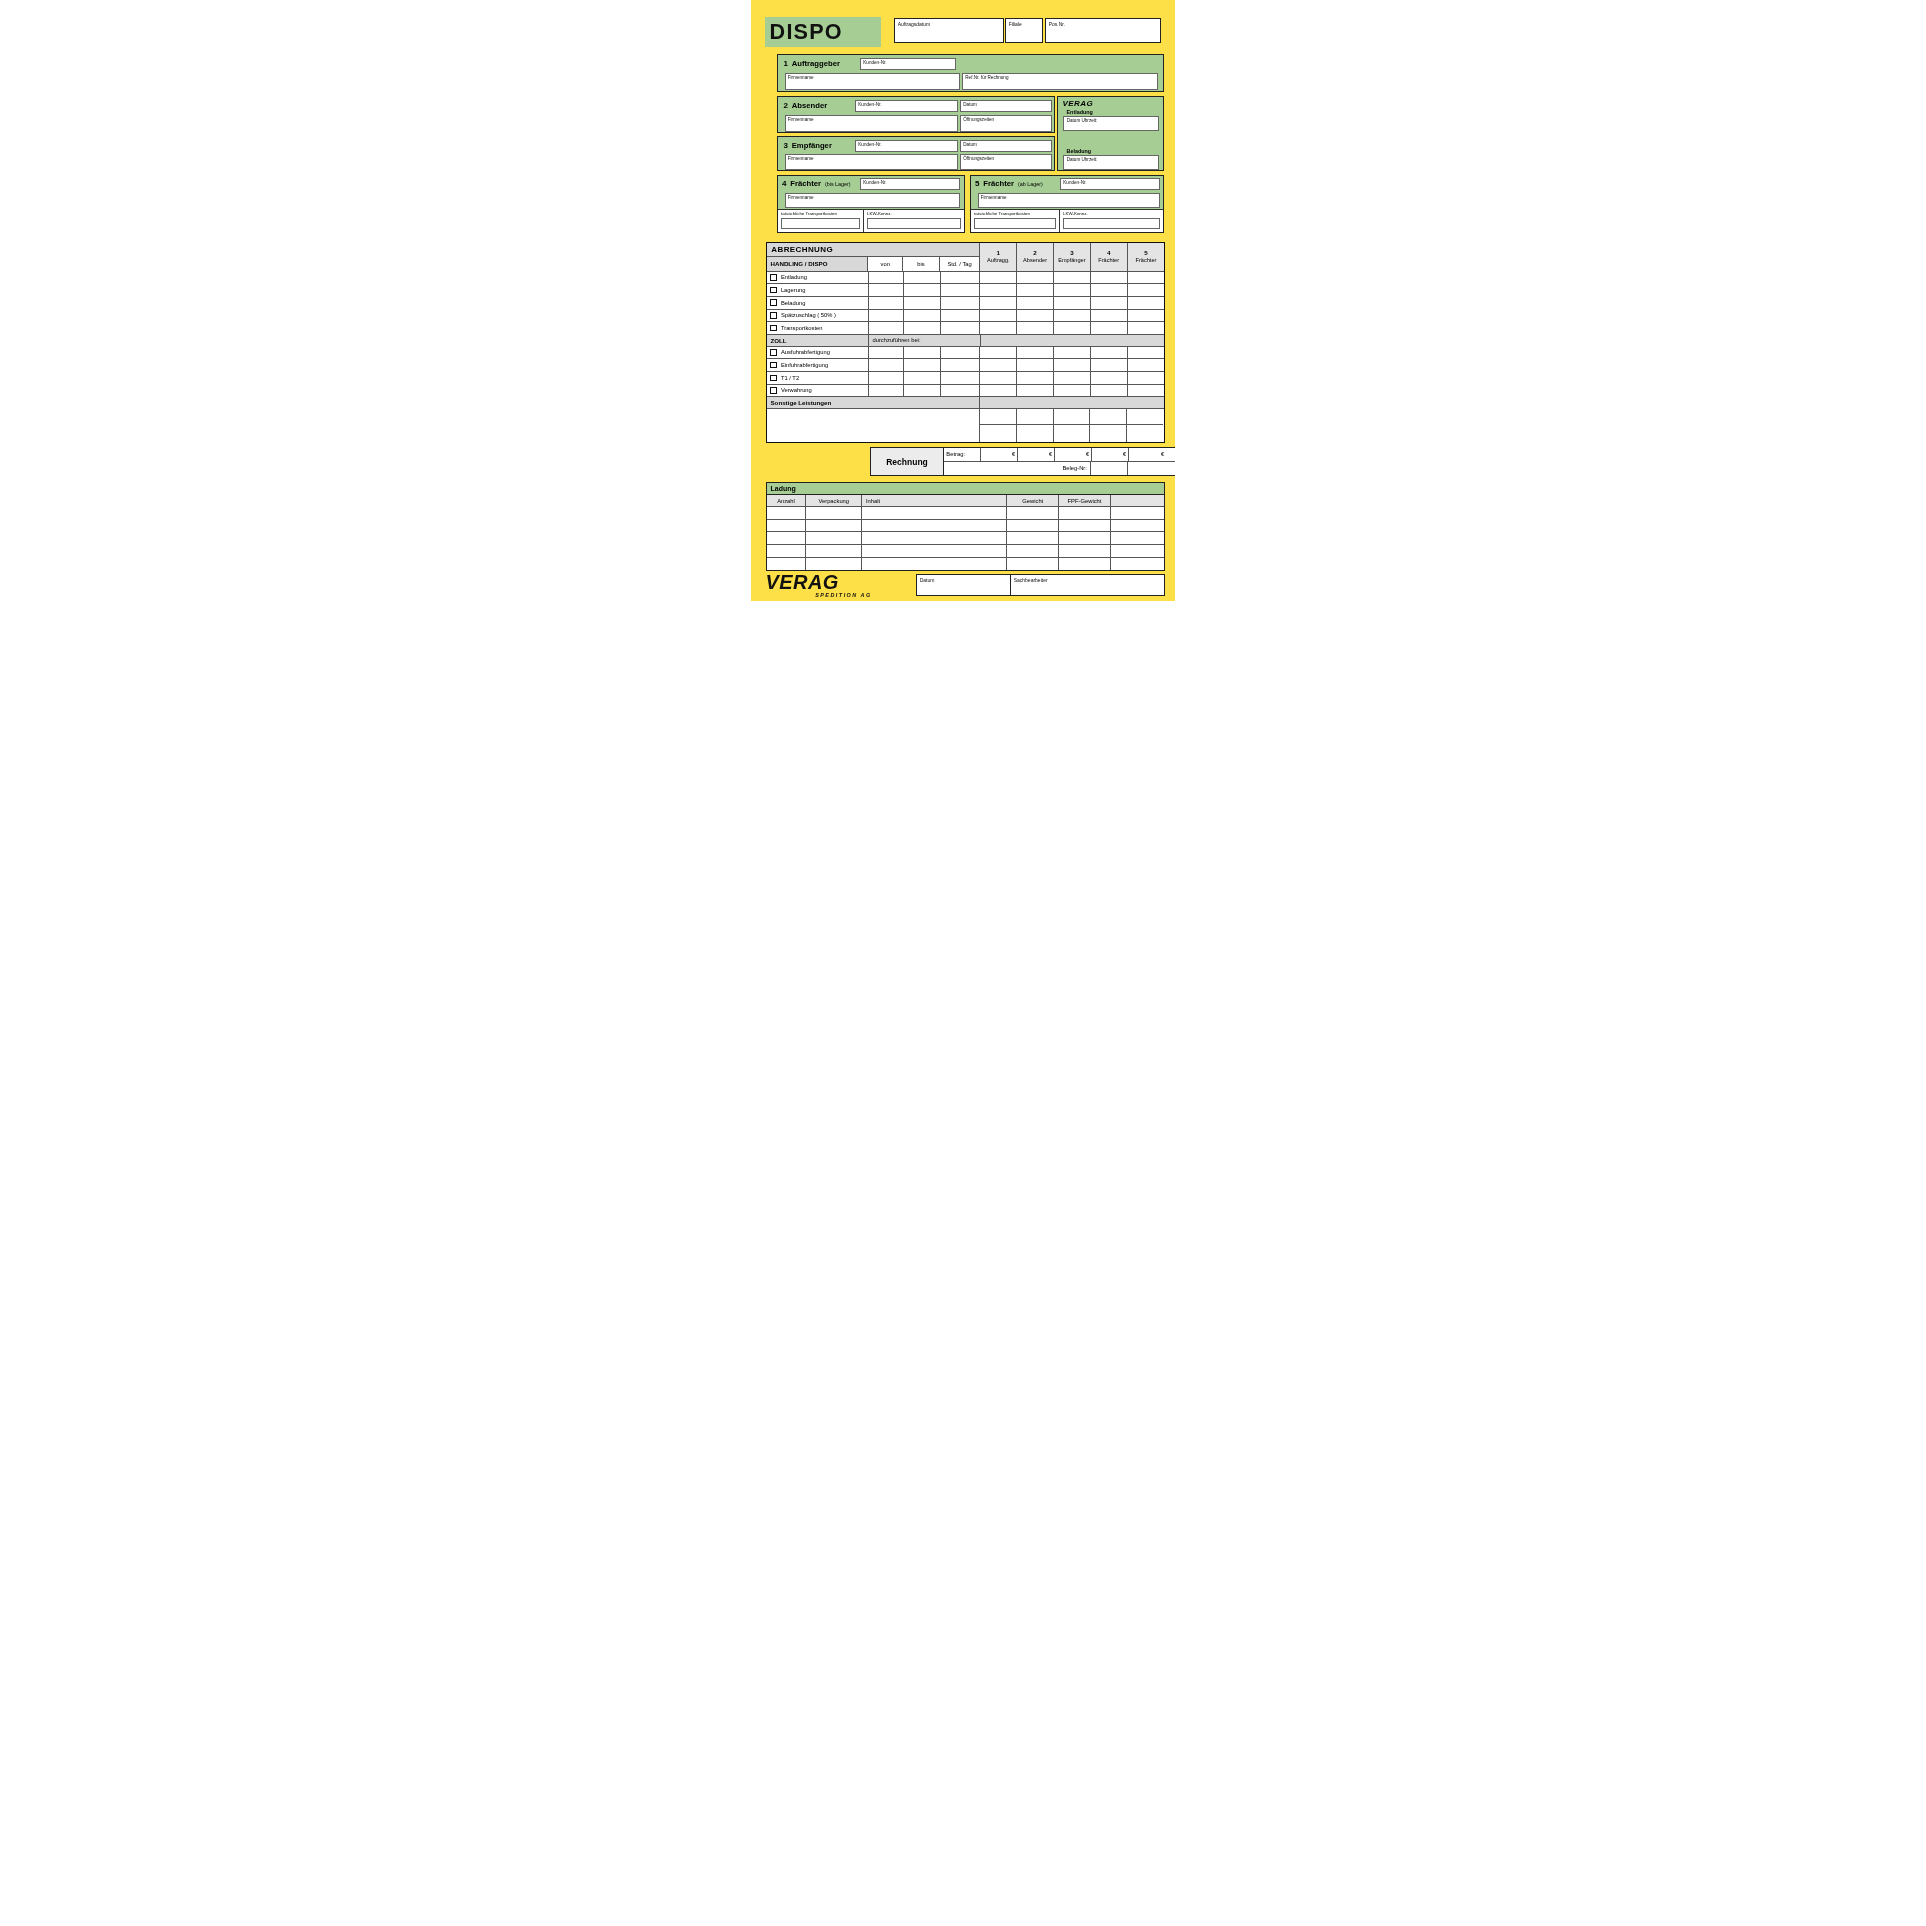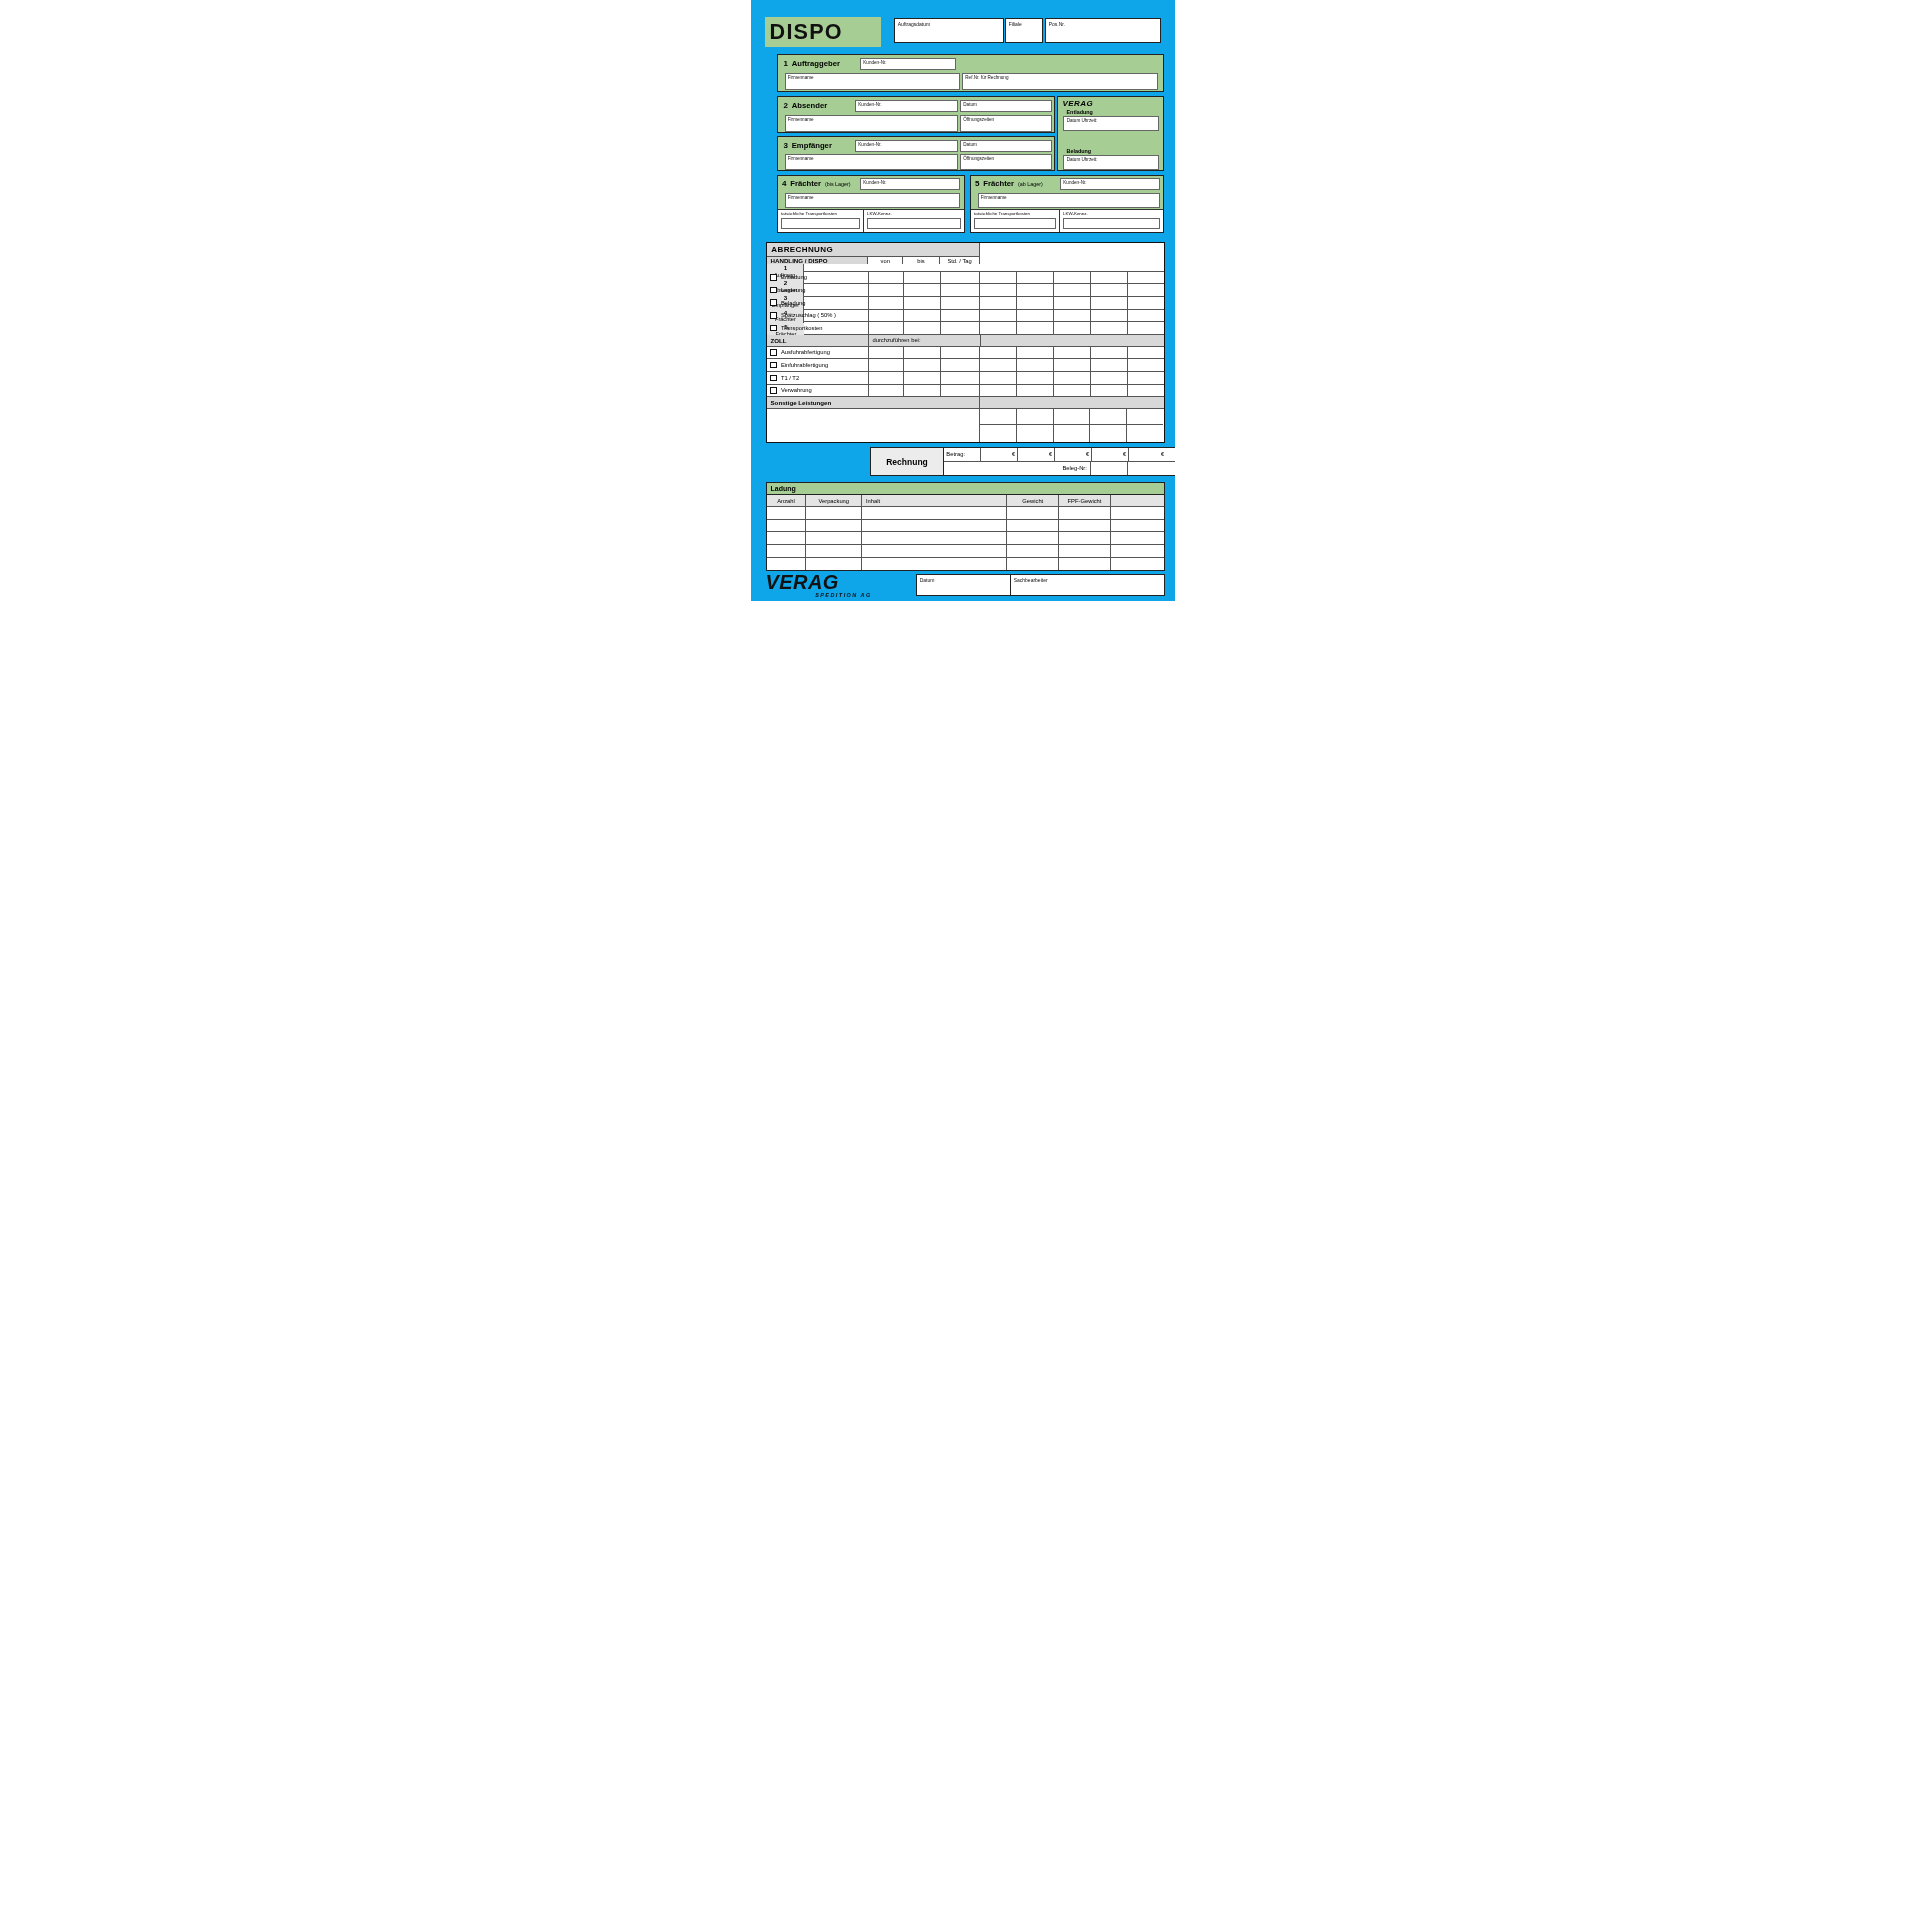--- a/index.html
+++ b/index.html
@@ -4,21 +4,21 @@
 <style>
   * { margin:0; padding:0; box-sizing:border-box; }
   :root{
     --green:#a6ce94;
     --bar:#d8d8d8;
     --hdr2:#e4e4e4;
     --line:#555;
     --dark:#222;
   }
   body{ background:#fff; font-family:"Liberation Sans", sans-serif; color:#000; }
-  .page{ position:relative; width:424px; height:601px; background:#0ea5e9; margin:0 auto; overflow:hidden; }
+  .page{ position:relative; width:424px; height:601px; background:#fde047; margin:0 auto; overflow:hidden; }
   .abs{ position:absolute; }
 
   
   .dispo-box{ left:14px; top:17px; width:116px; height:30px; background:var(--green);
               display:flex; align-items:center; padding-left:4.6px; }
   .dispo-text{ font-size:21.6px; font-weight:900; letter-spacing:1.2px; color:#111; line-height:1; }
   .hdr-box{ background:#fff; border:0.6px solid var(--dark); }
   .hdr-box .ilabel{ font-size:5px; padding:1.9px 2.7px; }
   .ilabel{ display:block; font-size:4.6px; padding:1.2px 2.3px; color:#111; white-space:nowrap; }
 
@@ -51,21 +51,21 @@
   .c-std{ width:40px; }
   .c-p{ width:37px; }
   .c-zollsub{ width:112px; }
   .c-left{ width:213px; }
   .flex1{ flex:1; }
   .bar{ background:var(--bar); }
   .b{ font-weight:bold; }
   .r33{ height:12.7px; }
   .r30{ height:11.6px; }
 
-  .ab-hdr{ display:flex; height:28.5px; border-bottom:0.4px solid var(--line);flex-direction:column; }
+  .ab-hdr{ display:flex; height:28.5px; border-bottom:0.4px solid var(--line); }
   .ab-hdr-left{ width:213px; display:flex; flex-direction:column; border-right:0.4px solid var(--line); }
   .ab-title{ height:14.3px; background:var(--bar); display:flex; align-items:center; padding-left:3.9px;
              font-size:8px; font-weight:bold; letter-spacing:0.4px; border-bottom:0.4px solid var(--line); }
   .ab-sub{ display:flex; flex:1; }
   .ab-sub .cell{ justify-content:center; font-size:5.8px; }
   .ab-sub .c-label{ justify-content:flex-start; padding-left:3.1px; font-size:6.2px; }
   .party{ background:var(--hdr2); flex-direction:column; justify-content:center; line-height:1.25; }
   .pnum{ font-size:6.2px; font-weight:bold; }
   .plbl{ font-size:5.6px; }
   .cbcell{ padding-left:3.1px; gap:3.9px; }

